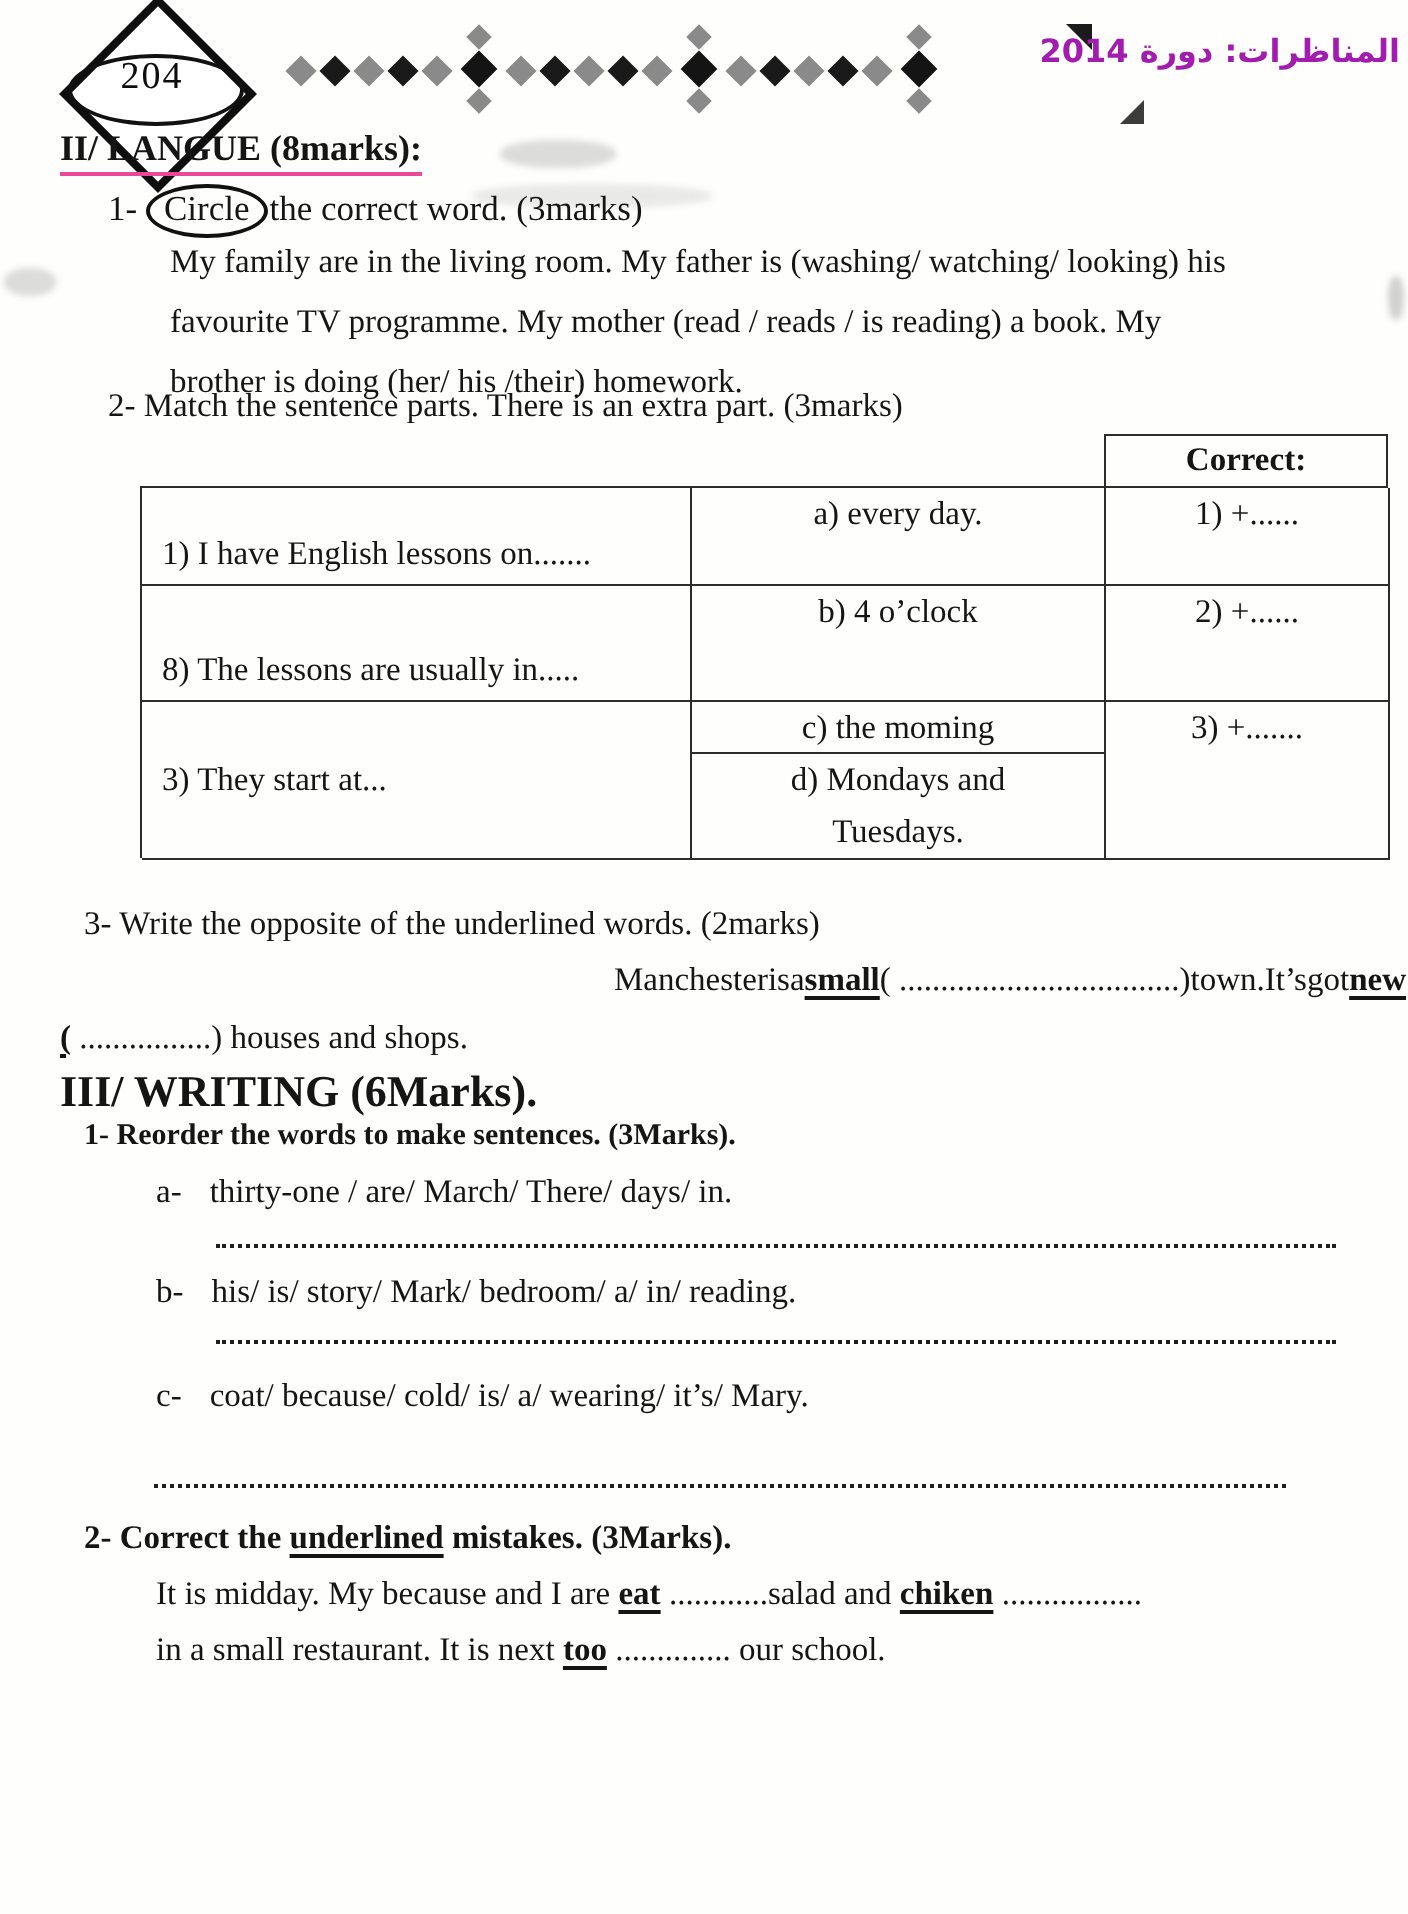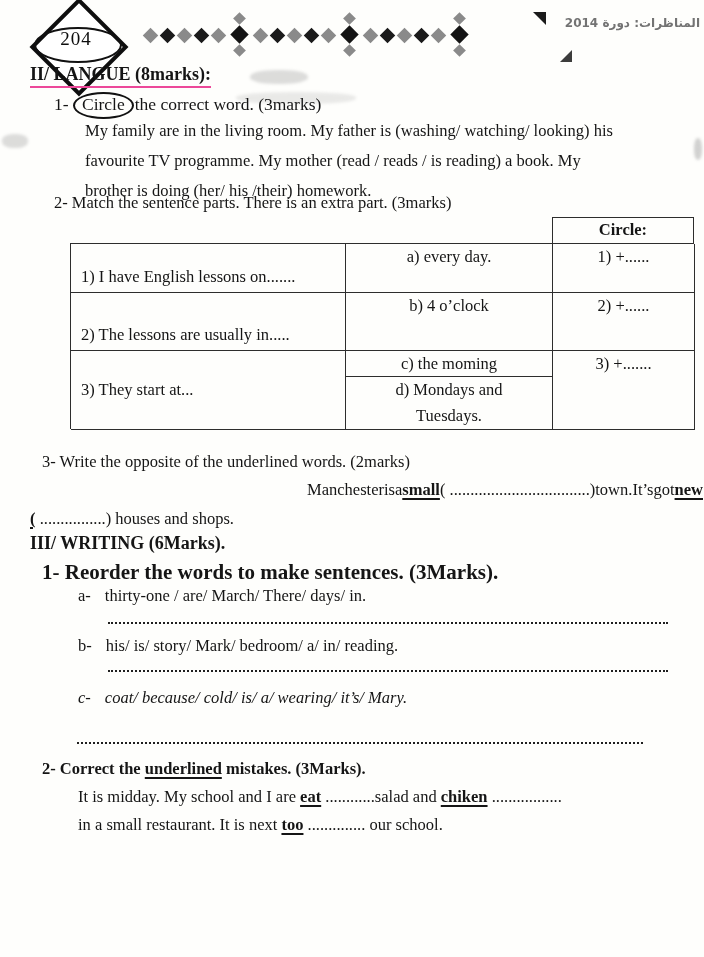--- a/index.html
+++ b/index.html
@@ -44,21 +44,21 @@
     border-left:13px solid transparent;border-top:13px solid #1b1b1b;
   }
   .corner-bottom{
     position:absolute;left:560px;top:50px;width:0;height:0;
     border-left:12px solid transparent;border-bottom:12px solid #3c3c3c;
   }
   .title-ar{
     position:absolute;left:500px;top:16px;width:200px;
     text-align:right;direction:rtl;
     font-family:"DejaVu Sans", sans-serif;
-    font-weight:bold;font-size:12px;color:#737373;
+    font-weight:bold;font-size:16px;color:#a21caf;
   }
   
   .h-langue{
     position:absolute;left:30px;top:64px;
     font-size:18px;font-weight:bold;
     border-bottom:2px solid #ec4899;padding-bottom:1px;
   }
   .q1-head{position:absolute;left:54px;top:92px;font-size:17.5px;font-weight:normal;}
   .circled{
     display:inline-block;border:2px solid #111;border-radius:50%;
@@ -84,22 +84,22 @@
   .c-center{display:flex;align-items:center;justify-content:center;text-align:center;line-height:26px;}
   
   .q3-head{position:absolute;left:42px;top:452px;font-size:16.5px;}
   .q3-line1{
     position:absolute;left:30px;top:480px;width:662px;
     display:flex;justify-content:flex-end;font-size:16.5px;margin-left:11px;
   }
   .q3-line2{position:absolute;left:30px;top:509px;font-size:16.5px;}
   .bu{font-weight:bold;text-decoration:underline;text-decoration-thickness:2px;text-underline-offset:3px;}
   .u{text-decoration:underline;text-decoration-thickness:1.5px;text-underline-offset:3px;}
-  .h-writing{position:absolute;left:30px;top:533px;font-size:18px;font-weight:bold;}
-  .wq1-head{position:absolute;left:42px;top:560px;font-size:21px;font-weight:bold;}
+  .h-writing{position:absolute;left:30px;top:533px;font-size:22px;font-weight:bold;}
+  .wq1-head{position:absolute;left:42px;top:560px;font-size:15px;font-weight:bold;}
   .reorder{position:absolute;left:78px;font-size:16.5px;}
   .reorder .letter{display:inline-block;margin-right:14px;}
   .ans-line{position:absolute;height:0;border-bottom:2.5px dotted #1f1f1f;}
   .wq2-head{position:absolute;left:42px;top:759px;font-size:16.5px;font-weight:bold;}
   .wq2-line{position:absolute;left:78px;font-size:16.5px;}
   
   .smudge{position:absolute;background:#8f8f8f;opacity:.30;filter:blur(1.5px);border-radius:45%;}
 </style>
 </head>
 <body>
@@ -162,26 +162,26 @@
 
   <div class="passage">
     <div>My family are in the living room. My father is (washing/ watching/ looking) his</div>
     <div>favourite TV programme. My mother (read / reads / is reading) a book. My</div>
     <div>brother is doing (her/ his /their) homework.</div>
   </div>
 
   <div class="q2-head">2- Match the sentence parts. There is an extra part. (3marks)</div>
 
   <div class="tbl">
-    <div class="tbl-answers">Circle:</div>
+    <div class="tbl-answers">Correct:</div>
     <div class="tbl-main">
       <div class="cell c-left" style="left:0;top:0;width:275px;height:49px;">1) I have English lessons on.......</div>
       <div class="cell c-top" style="left:275px;top:0;width:207px;height:49px;">a) every day.</div>
       <div class="cell c-top" style="left:482px;top:0;width:142px;height:49px;">1) +......</div>
-      <div class="cell c-left" style="left:0;top:49px;width:275px;height:58px;">2) The lessons are usually in.....</div>
+      <div class="cell c-left" style="left:0;top:49px;width:275px;height:58px;">8) The lessons are usually in.....</div>
       <div class="cell c-top" style="left:275px;top:49px;width:207px;height:58px;">b) 4 o’clock</div>
       <div class="cell c-top" style="left:482px;top:49px;width:142px;height:58px;">2) +......</div>
       <div class="cell c-left-mid" style="left:0;top:107px;width:275px;height:79px;">3) They start at...</div>
       <div class="cell c-center" style="left:275px;top:133px;width:207px;height:53px;padding:0 28px;">d) Mondays and Tuesdays.</div>
       <div class="cell c-top" style="left:275px;top:107px;width:207px;height:26px;">c) the moming</div>
       <div class="cell c-top" style="left:482px;top:107px;width:142px;height:79px;">3) +.......</div>
     </div>
   </div>
 
   <div class="q3-head">3- Write the opposite of the underlined words. (2marks)</div>
@@ -205,28 +205,28 @@
   <div class="reorder" style="top:586px;">
     <span class="letter">a-</span><span>thirty-one / are/ March/ There/ days/ in.</span>
   </div>
   <div class="ans-line" style="left:108px;top:622px;width:560px;"></div>
 
   <div class="reorder" style="top:636px;">
     <span class="letter">b-</span><span>his/ is/ story/ Mark/ bedroom/ a/ in/ reading.</span>
   </div>
   <div class="ans-line" style="left:108px;top:670px;width:560px;"></div>
 
-  <div class="reorder" style="top:688px;font-style:italic;">
+  <div class="reorder" style="top:688px;">
     <span class="letter">c-</span><span>coat/ because/ cold/ is/ a/ wearing/ it’s/ Mary.</span>
   </div>
   <div class="ans-line" style="left:77px;top:742px;width:566px;"></div>
 
   <div class="wq2-head">
     <span>2- Correct the </span><span class="u">underlined</span><span> mistakes. (3Marks).</span>
   </div>
   <div class="wq2-line" style="top:787px;">
-    <span>It is midday. My school and I are </span><span class="bu">eat</span><span> ............salad and </span><span class="bu">chiken</span><span> .................</span>
+    <span>It is midday. My because and I are </span><span class="bu">eat</span><span> ............salad and </span><span class="bu">chiken</span><span> .................</span>
   </div>
   <div class="wq2-line" style="top:815px;">
     <span>in a small restaurant. It is next </span><span class="bu">too</span><span> .............. our school.</span>
   </div>
 
 </div>
 
 </body></html>

